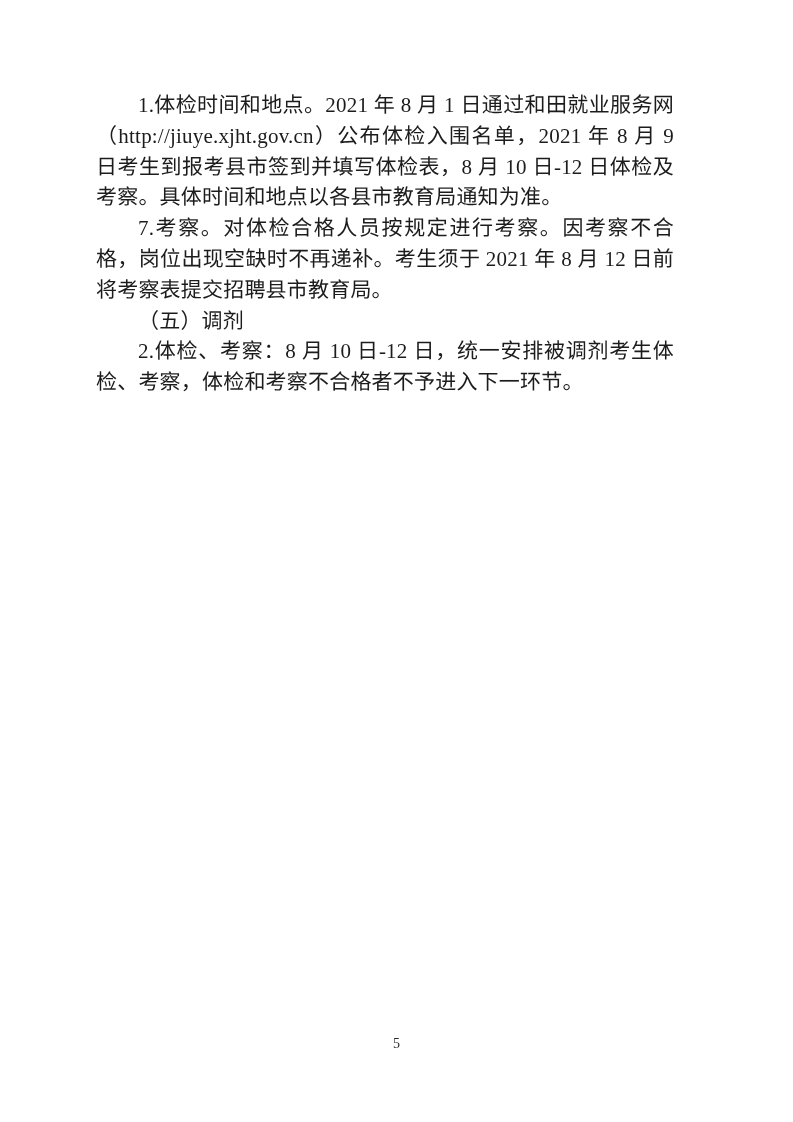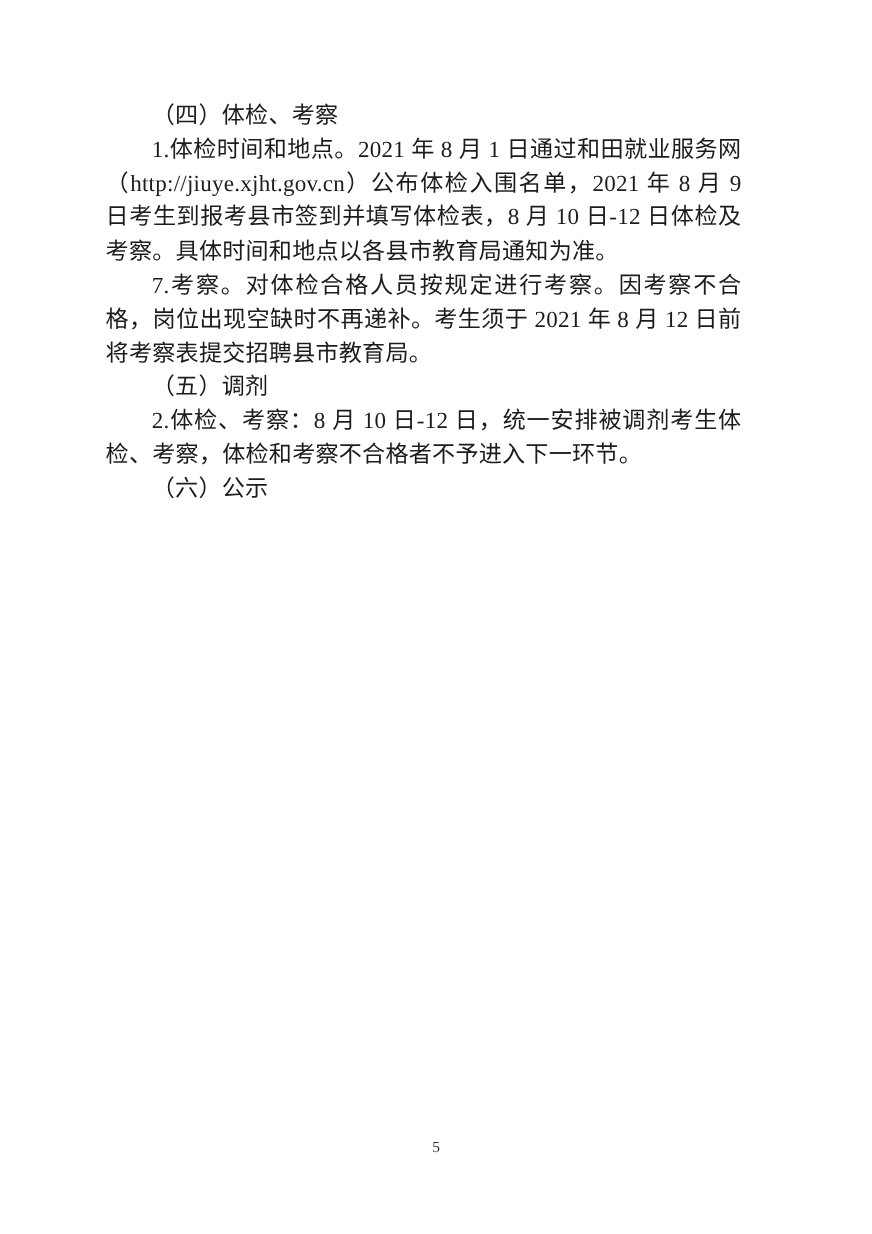--- a/index.html
+++ b/index.html
@@ -45,23 +45,21 @@
     font-size: 14px;
     color: #2a2a2a;
     font-family: "Liberation Serif", "DejaVu Serif", serif;
   }
 </style>
 </head>
 <body>
 
 <div class="page">
   <div class="doc-body">
-      <p>（四）体检、考察</p>
       <p><strong>1.体检时间和地点。</strong>2021 年 8 月 1 日通过和田就业服务网（http://jiuye.xjht.gov.cn）公布体检入围名单，2021 年 8 月 9 日考生到报考县市签到并填写体检表，8 月 10 日-12 日体检及考察。具体时间和地点以各县市教育局通知为准。</p>
       <p><strong>7.考察。</strong>对体检合格人员按规定进行考察。因考察不合格，岗位出现空缺时不再递补。考生须于 2021 年 8 月 12 日前将考察表提交招聘县市教育局。</p>
       <p>（五）调剂</p>
       <p><strong>2.体检、考察：</strong>8 月 10 日-12 日，统一安排被调剂考生体检、考察，体检和考察不合格者不予进入下一环节。</p>
-      <p>（六）公示</p>
     </div>
   <div class="page-footer">
     <span>5</span>
   </div>
 </div>
 
 </body></html>

